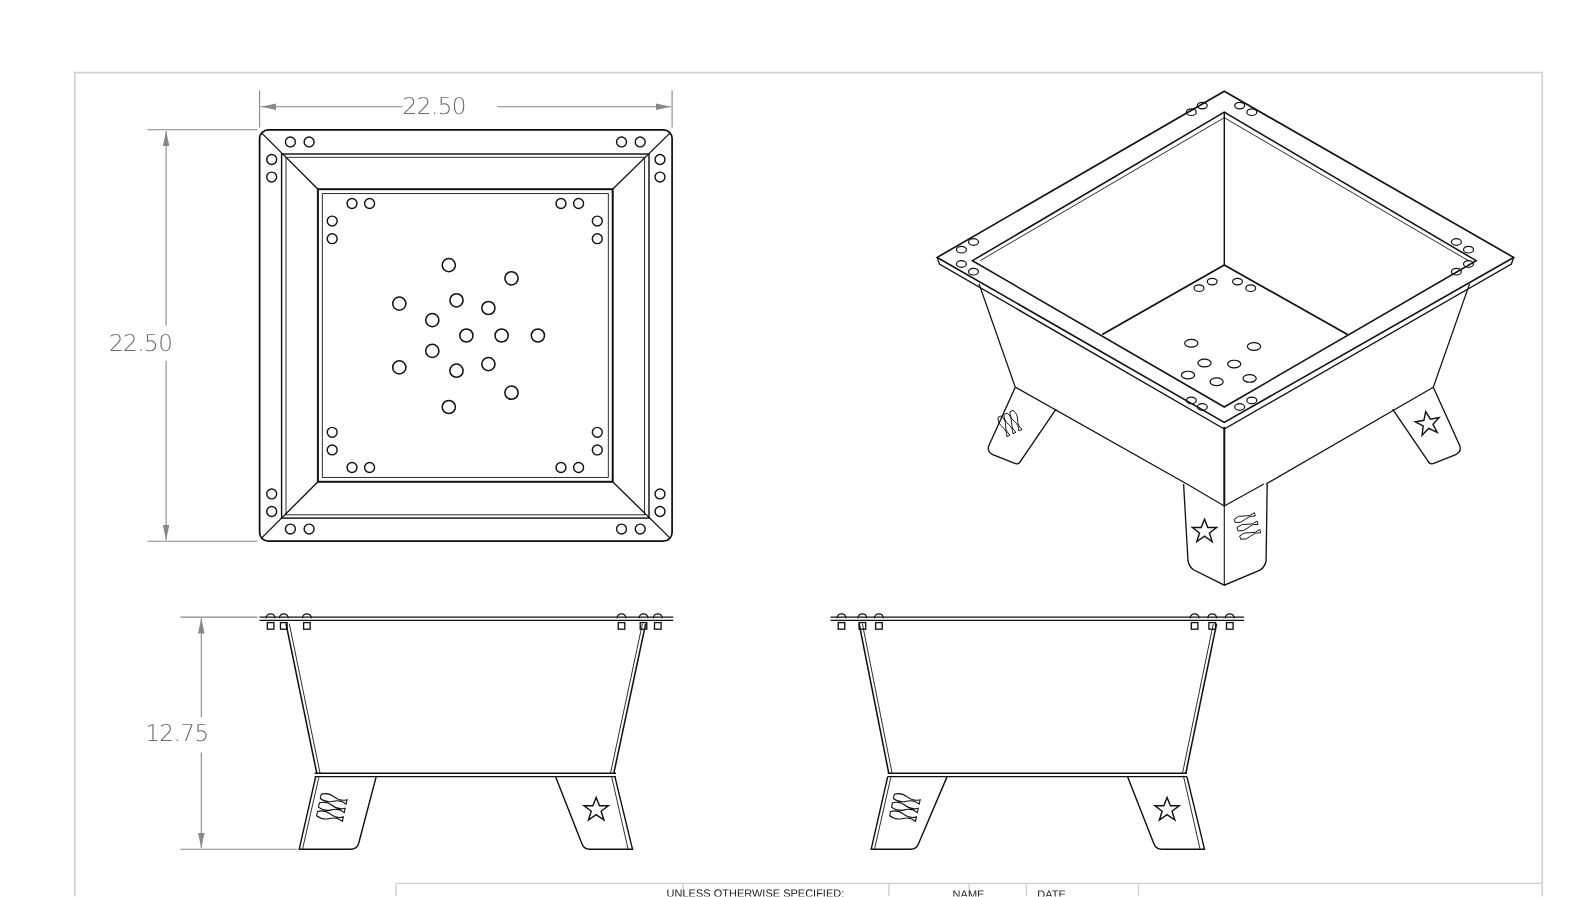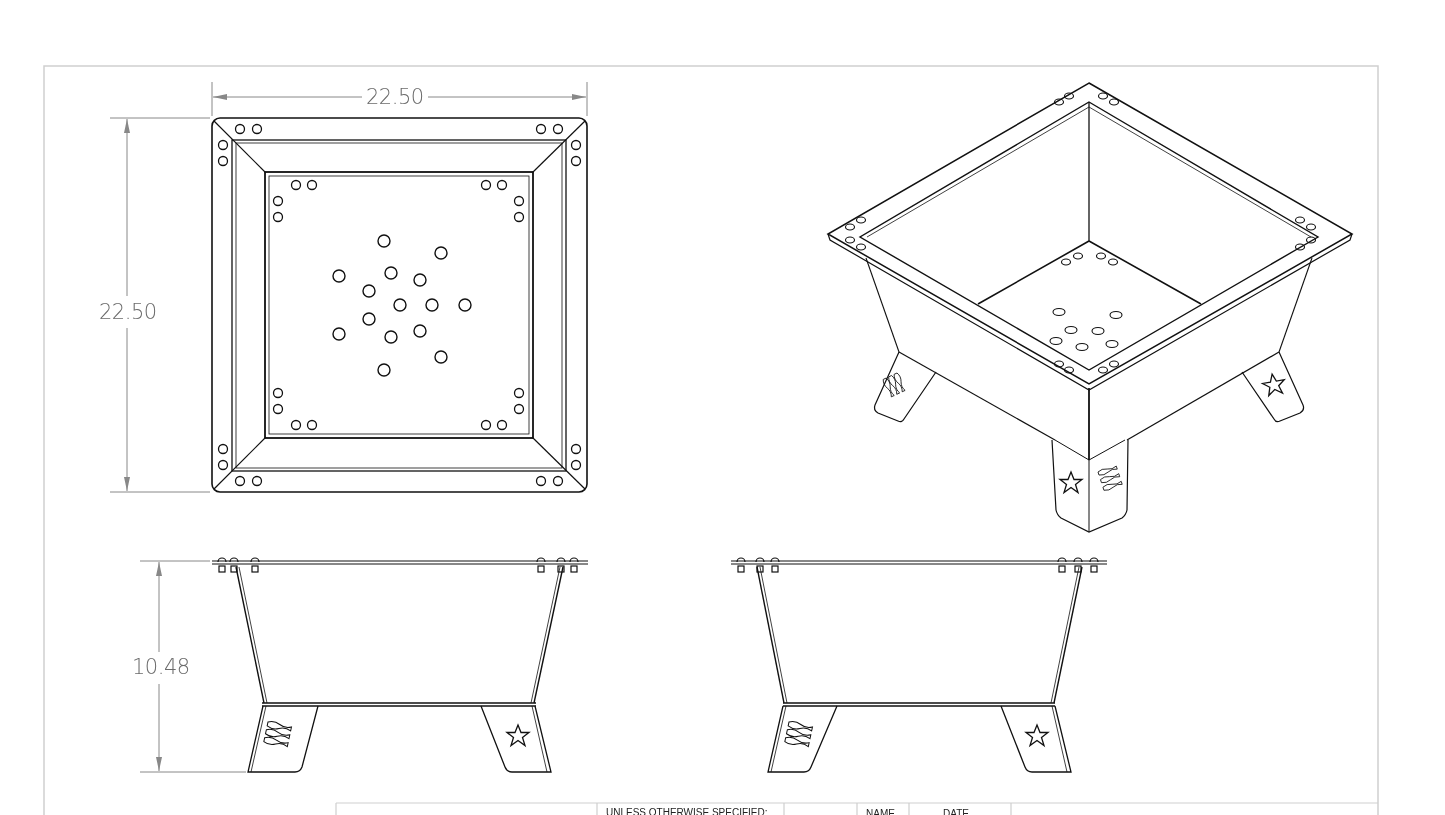--- a/index.html
+++ b/index.html
@@ -1,17 +1,17 @@
 <!DOCTYPE html>
 <html><head>
 <meta charset="utf-8">
 <style>
   html,body{margin:0;padding:0;background:#ffffff;}
   body{width:1445px;height:815px;overflow:hidden;position:relative;font-family:"DejaVu Sans","Liberation Sans",sans-serif;}
-  #sheet{position:absolute;left:0;top:0;width:1238px;height:815px;}
+  #sheet{position:absolute;left:0;top:0;width:1238px;height:815px;padding-left:24px;}
   .dim-label{position:absolute;font-family:"DejaVu Sans",sans-serif;font-weight:200;color:#6b6b6b;font-size:21px;letter-spacing:-0.5px;background:#fff;line-height:22px;}
   .tb-cell{position:absolute;top:803px;height:12px;font-size:10px;color:#222;font-family:"Liberation Sans",sans-serif;overflow:hidden;line-height:12px;white-space:nowrap;}
 </style>
 </head>
 <body>
 
 <div id="sheet">
 <svg width="1445" height="815" viewBox="0 0 1445 815" xmlns="http://www.w3.org/2000/svg">
   <defs>
     <marker id="arr" markerWidth="14" markerHeight="6" refX="14" refY="3" orient="auto" markerUnits="userSpaceOnUse">
@@ -263,19 +263,19 @@
     <line x1="784" y1="803" x2="784" y2="815"></line>
     <line x1="857" y1="803" x2="857" y2="815"></line>
     <line x1="909" y1="803" x2="909" y2="815"></line>
     <line x1="1011" y1="803" x2="1011" y2="815"></line>
   </g>
 </svg>
 
 
 <div class="dim-label" style="left:366px;top:86px;">22.50</div>
 <div class="dim-label" style="left:99px;top:301px;">22.50</div>
-<div class="dim-label" style="left:132px;top:656px;">10.48</div>
+<div class="dim-label" style="left:132px;top:656px;">12.75</div>
 
 
 <div class="tb-cell" style="left:606px;top:807px;">UNLESS OTHERWISE SPECIFIED:</div>
 <div class="tb-cell" style="left:866px;top:808px;">NAME</div>
 <div class="tb-cell" style="left:943px;top:808px;">DATE</div>
 </div>
 
 </body></html>

